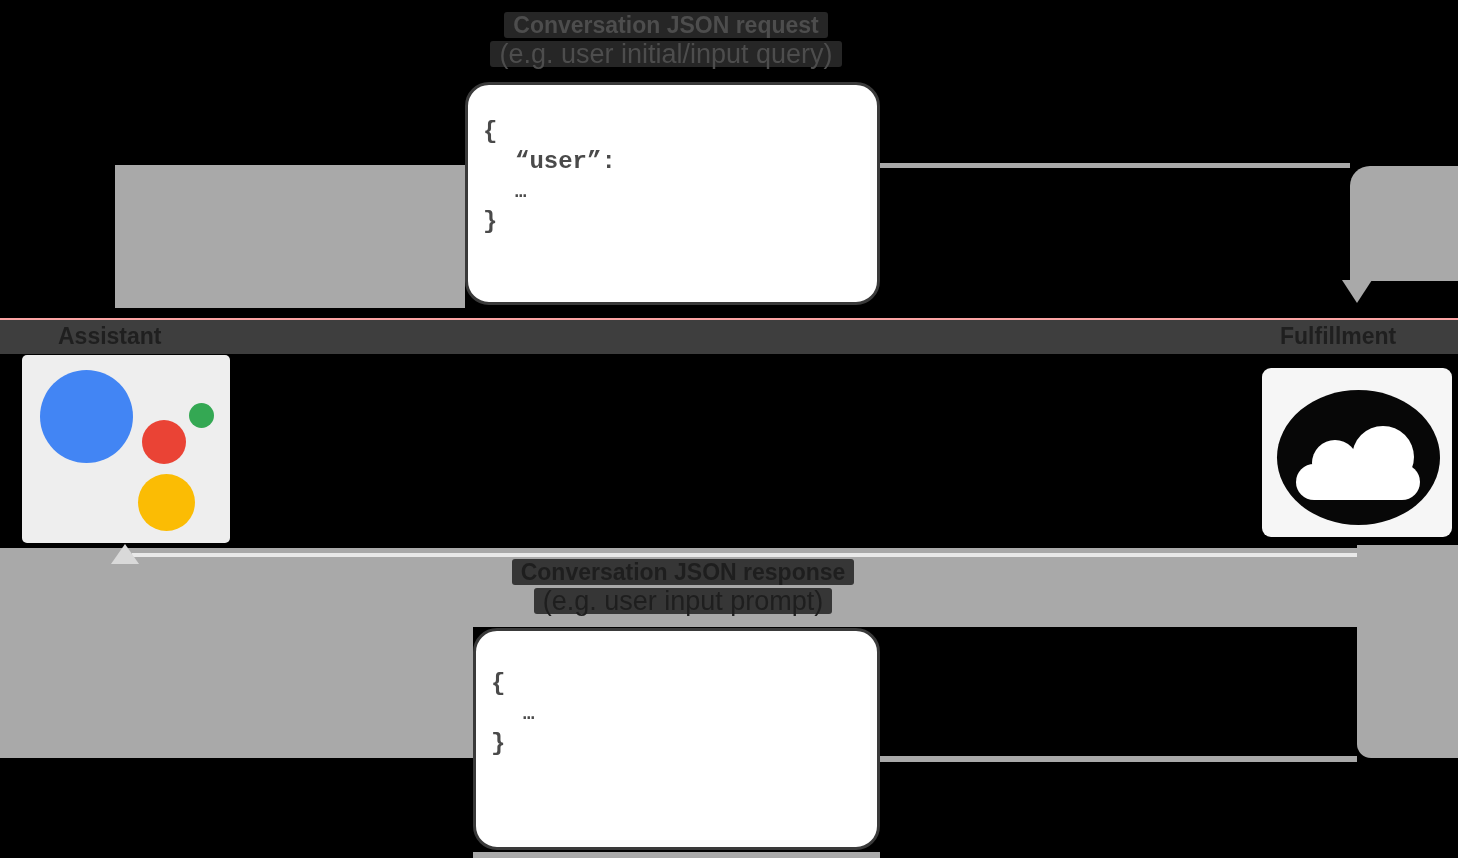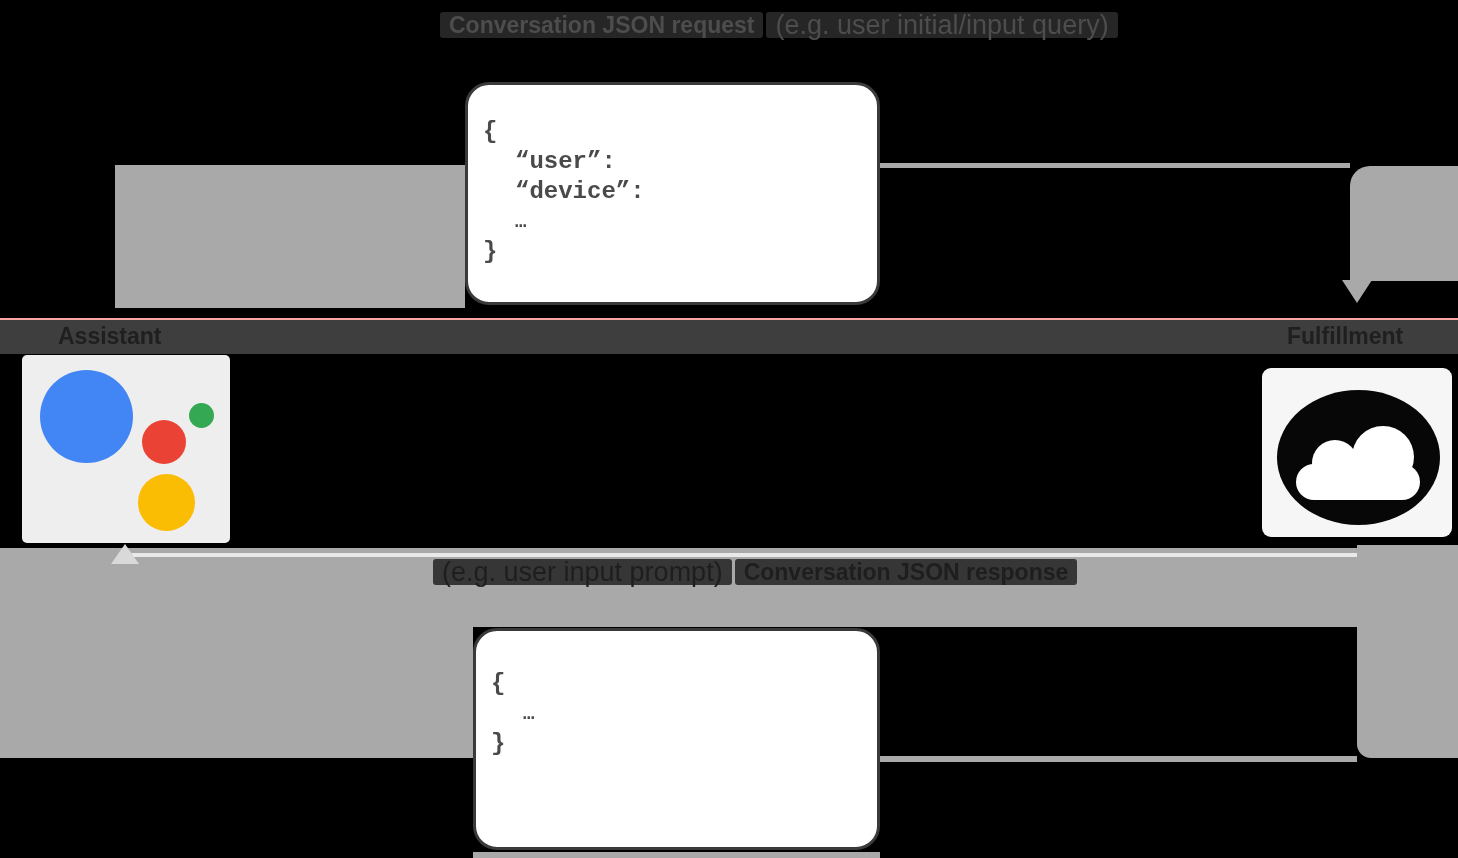--- a/index.html
+++ b/index.html
@@ -28,24 +28,24 @@
               border-top:23px solid #a9a9a9;}
   .arrow-up{position:absolute;left:111px;top:544px;width:0;height:0;
             border-left:14px solid transparent;border-right:14px solid transparent;
             border-bottom:20px solid #d9d9d9;}
 
   
   .band{position:absolute;left:0;top:318px;width:1458px;height:34px;background:#3e3e3e;
         border-top:2px solid #fca5a5;}
   .band-label{position:absolute;top:3px;font-size:23px;font-weight:bold;color:#1f1f1f;}
   .band-label.assistant{left:58px;}
-  .band-label.fulfillment{left:1280px;margin-left:7px;}
+  .band-label.fulfillment{left:1280px;}
 
   
-  .caption{position:absolute;display:flex;flex-direction:row;align-items:center;gap:3px;}
+  .caption{position:absolute;display:flex;flex-direction:column;align-items:center;gap:3px;}
   .caption .strip{padding:1px 9px;border-radius:3px;line-height:24px;white-space:nowrap;}
   .caption .strip.t1{font-size:23px;font-weight:bold;}
   .caption .strip.t2{font-size:27px;}
   .caption.request{left:440px;top:12px;width:452px;}
   .caption.request .strip{background:#262626;color:#4d4d4d;}
   .caption.response{left:433px;top:559px;width:500px;}
   .caption.response .strip{background:#363636;color:#1e1e1e;}
 
   
   .code-box{position:absolute;background:#fff;border:3px solid #3a3a3a;border-radius:24px;
@@ -102,28 +102,27 @@
     <div class="band-label assistant">Assistant</div>
     <div class="band-label fulfillment">Fulfillment</div>
   </div>
 
   <div class="caption request">
     <div class="strip t1">Conversation JSON request</div>
     <div class="strip t2">(e.g. user initial/input query)</div>
   </div>
 
   <div class="caption response">
+    <div class="strip t1">Conversation JSON response</div>
     <div class="strip t2">(e.g. user input prompt)</div>
-    <div class="strip t1">Conversation JSON response</div>
   </div>
 
   <div class="code-box request">
     <div class="ln">{</div>
     <div class="ln k">“user”:</div>
-    <div class="ln k">“device”:</div>
     <div class="ln k dots">…</div>
     <div class="ln">}</div>
   </div>
 
   <div class="code-box response">
     <div class="ln">{</div>
     <div class="ln k dots">…</div>
     <div class="ln">}</div>
   </div>
 

